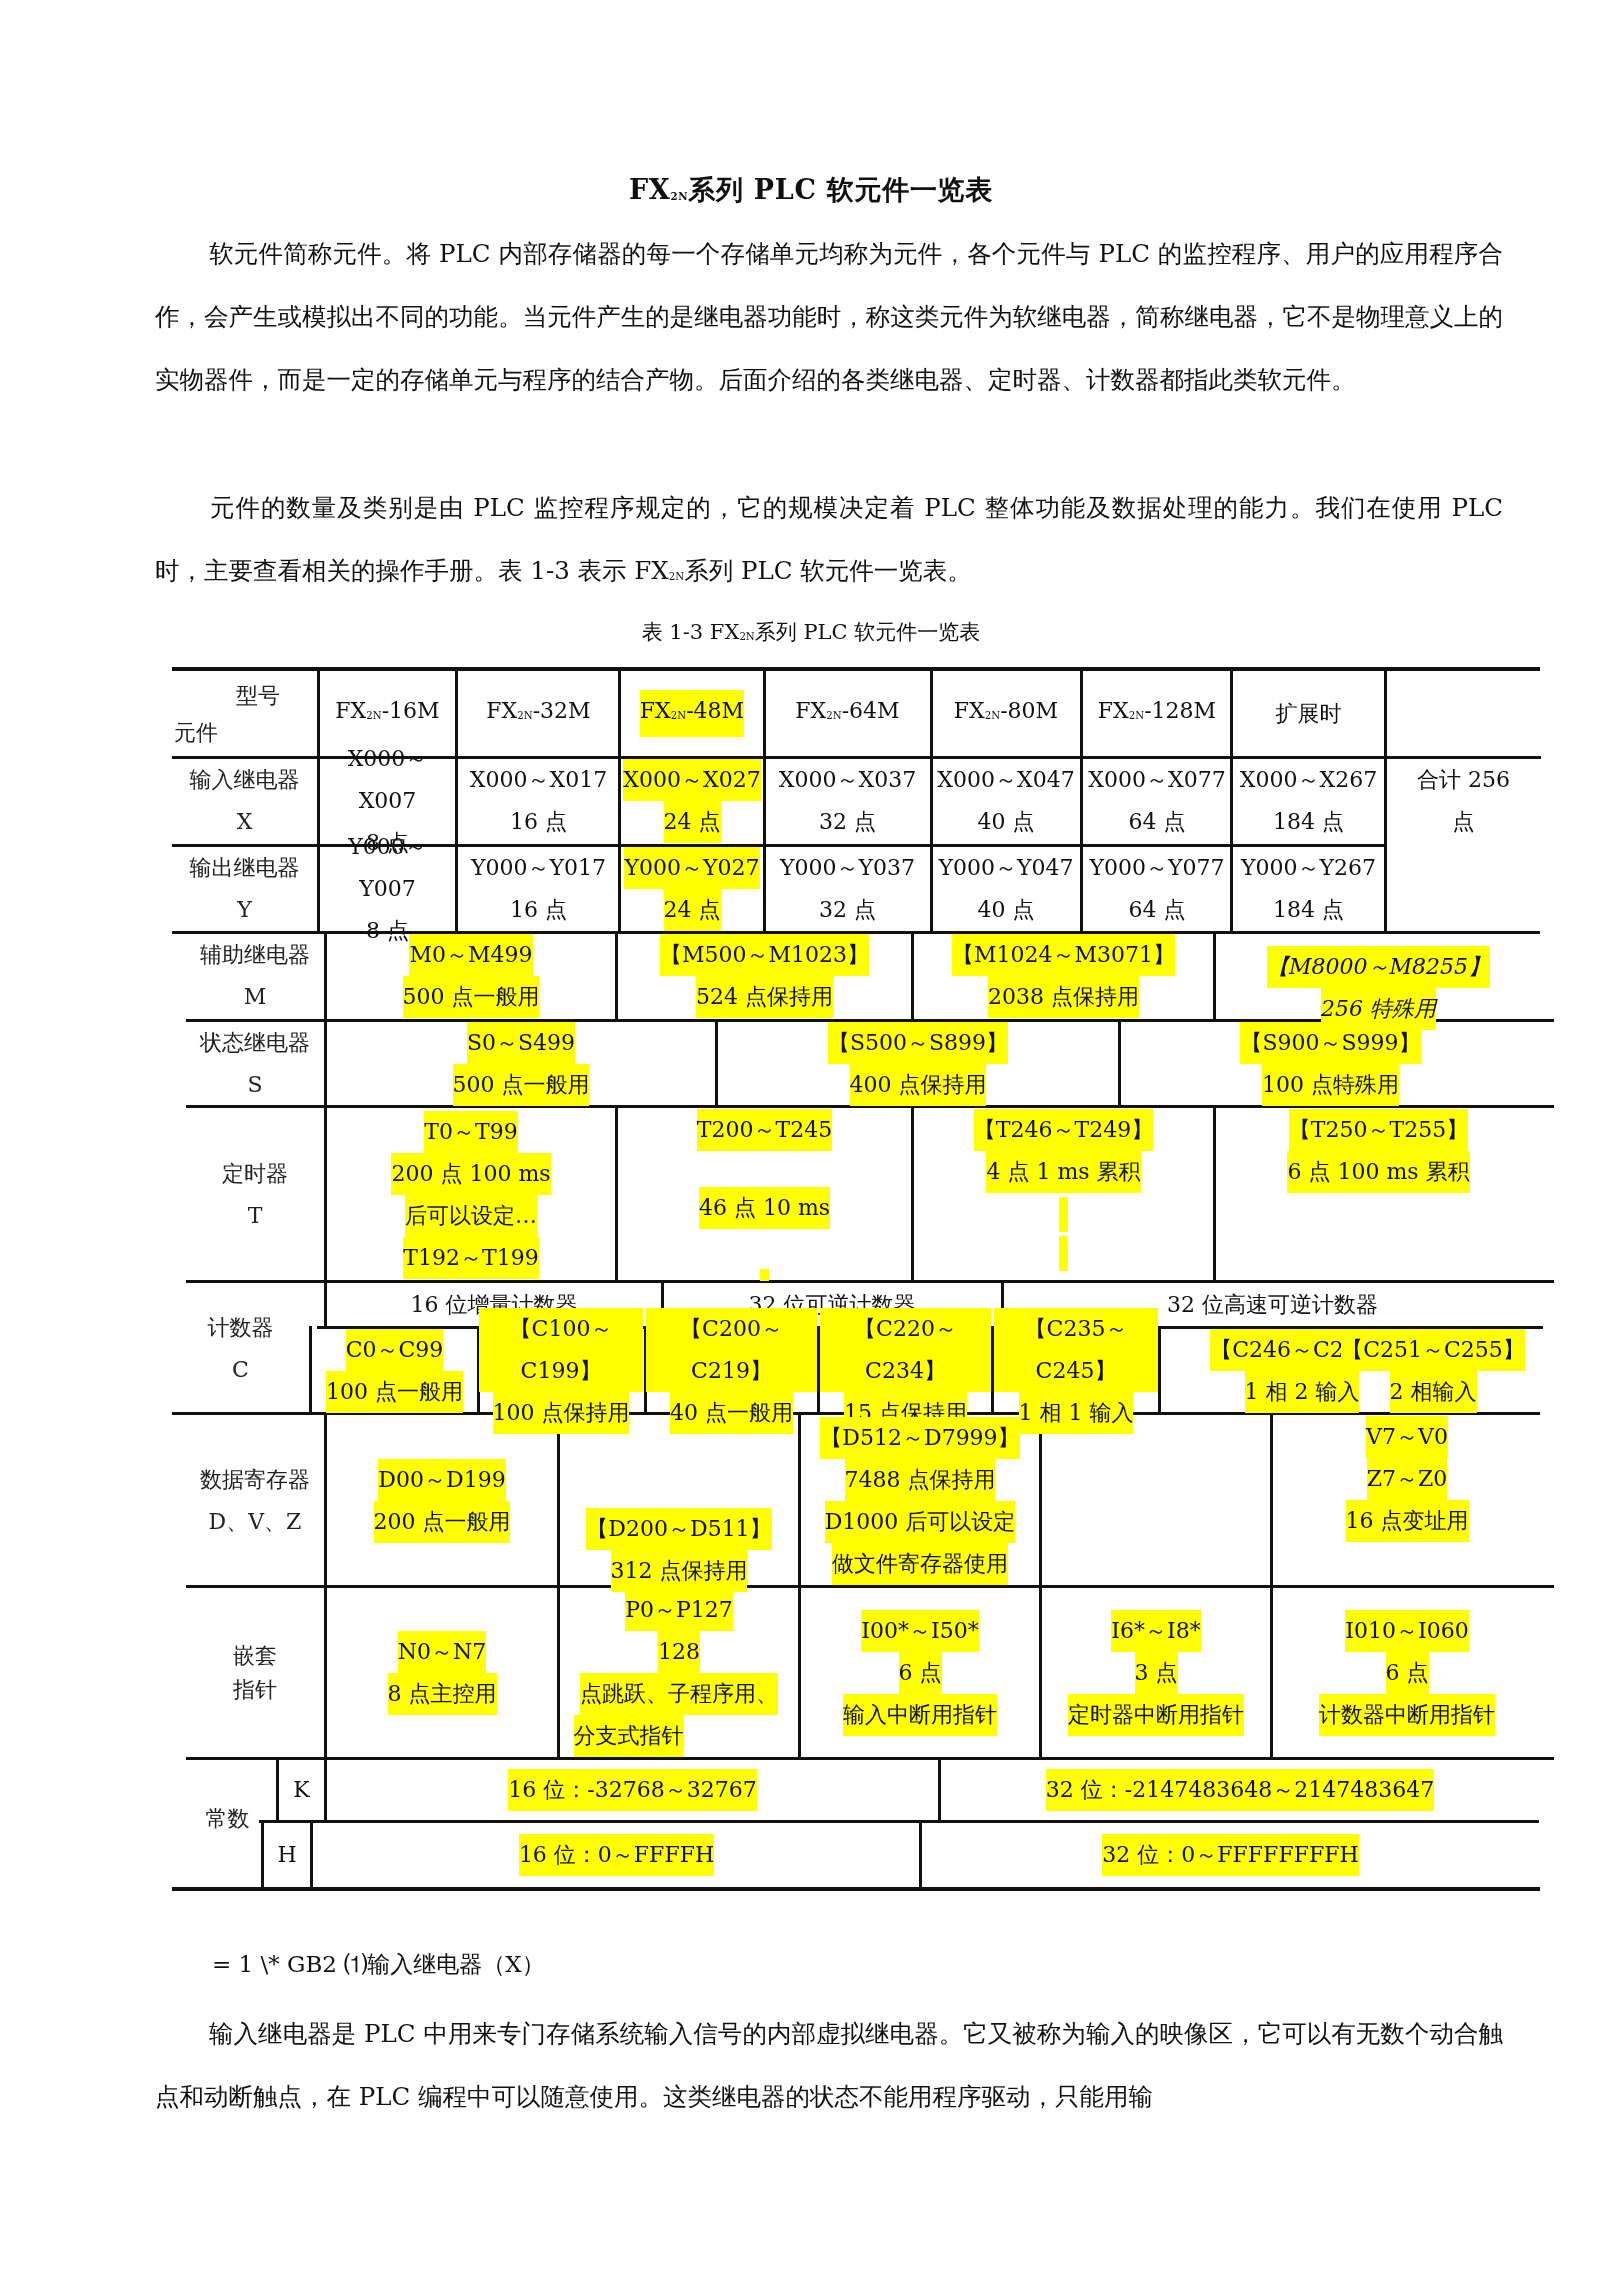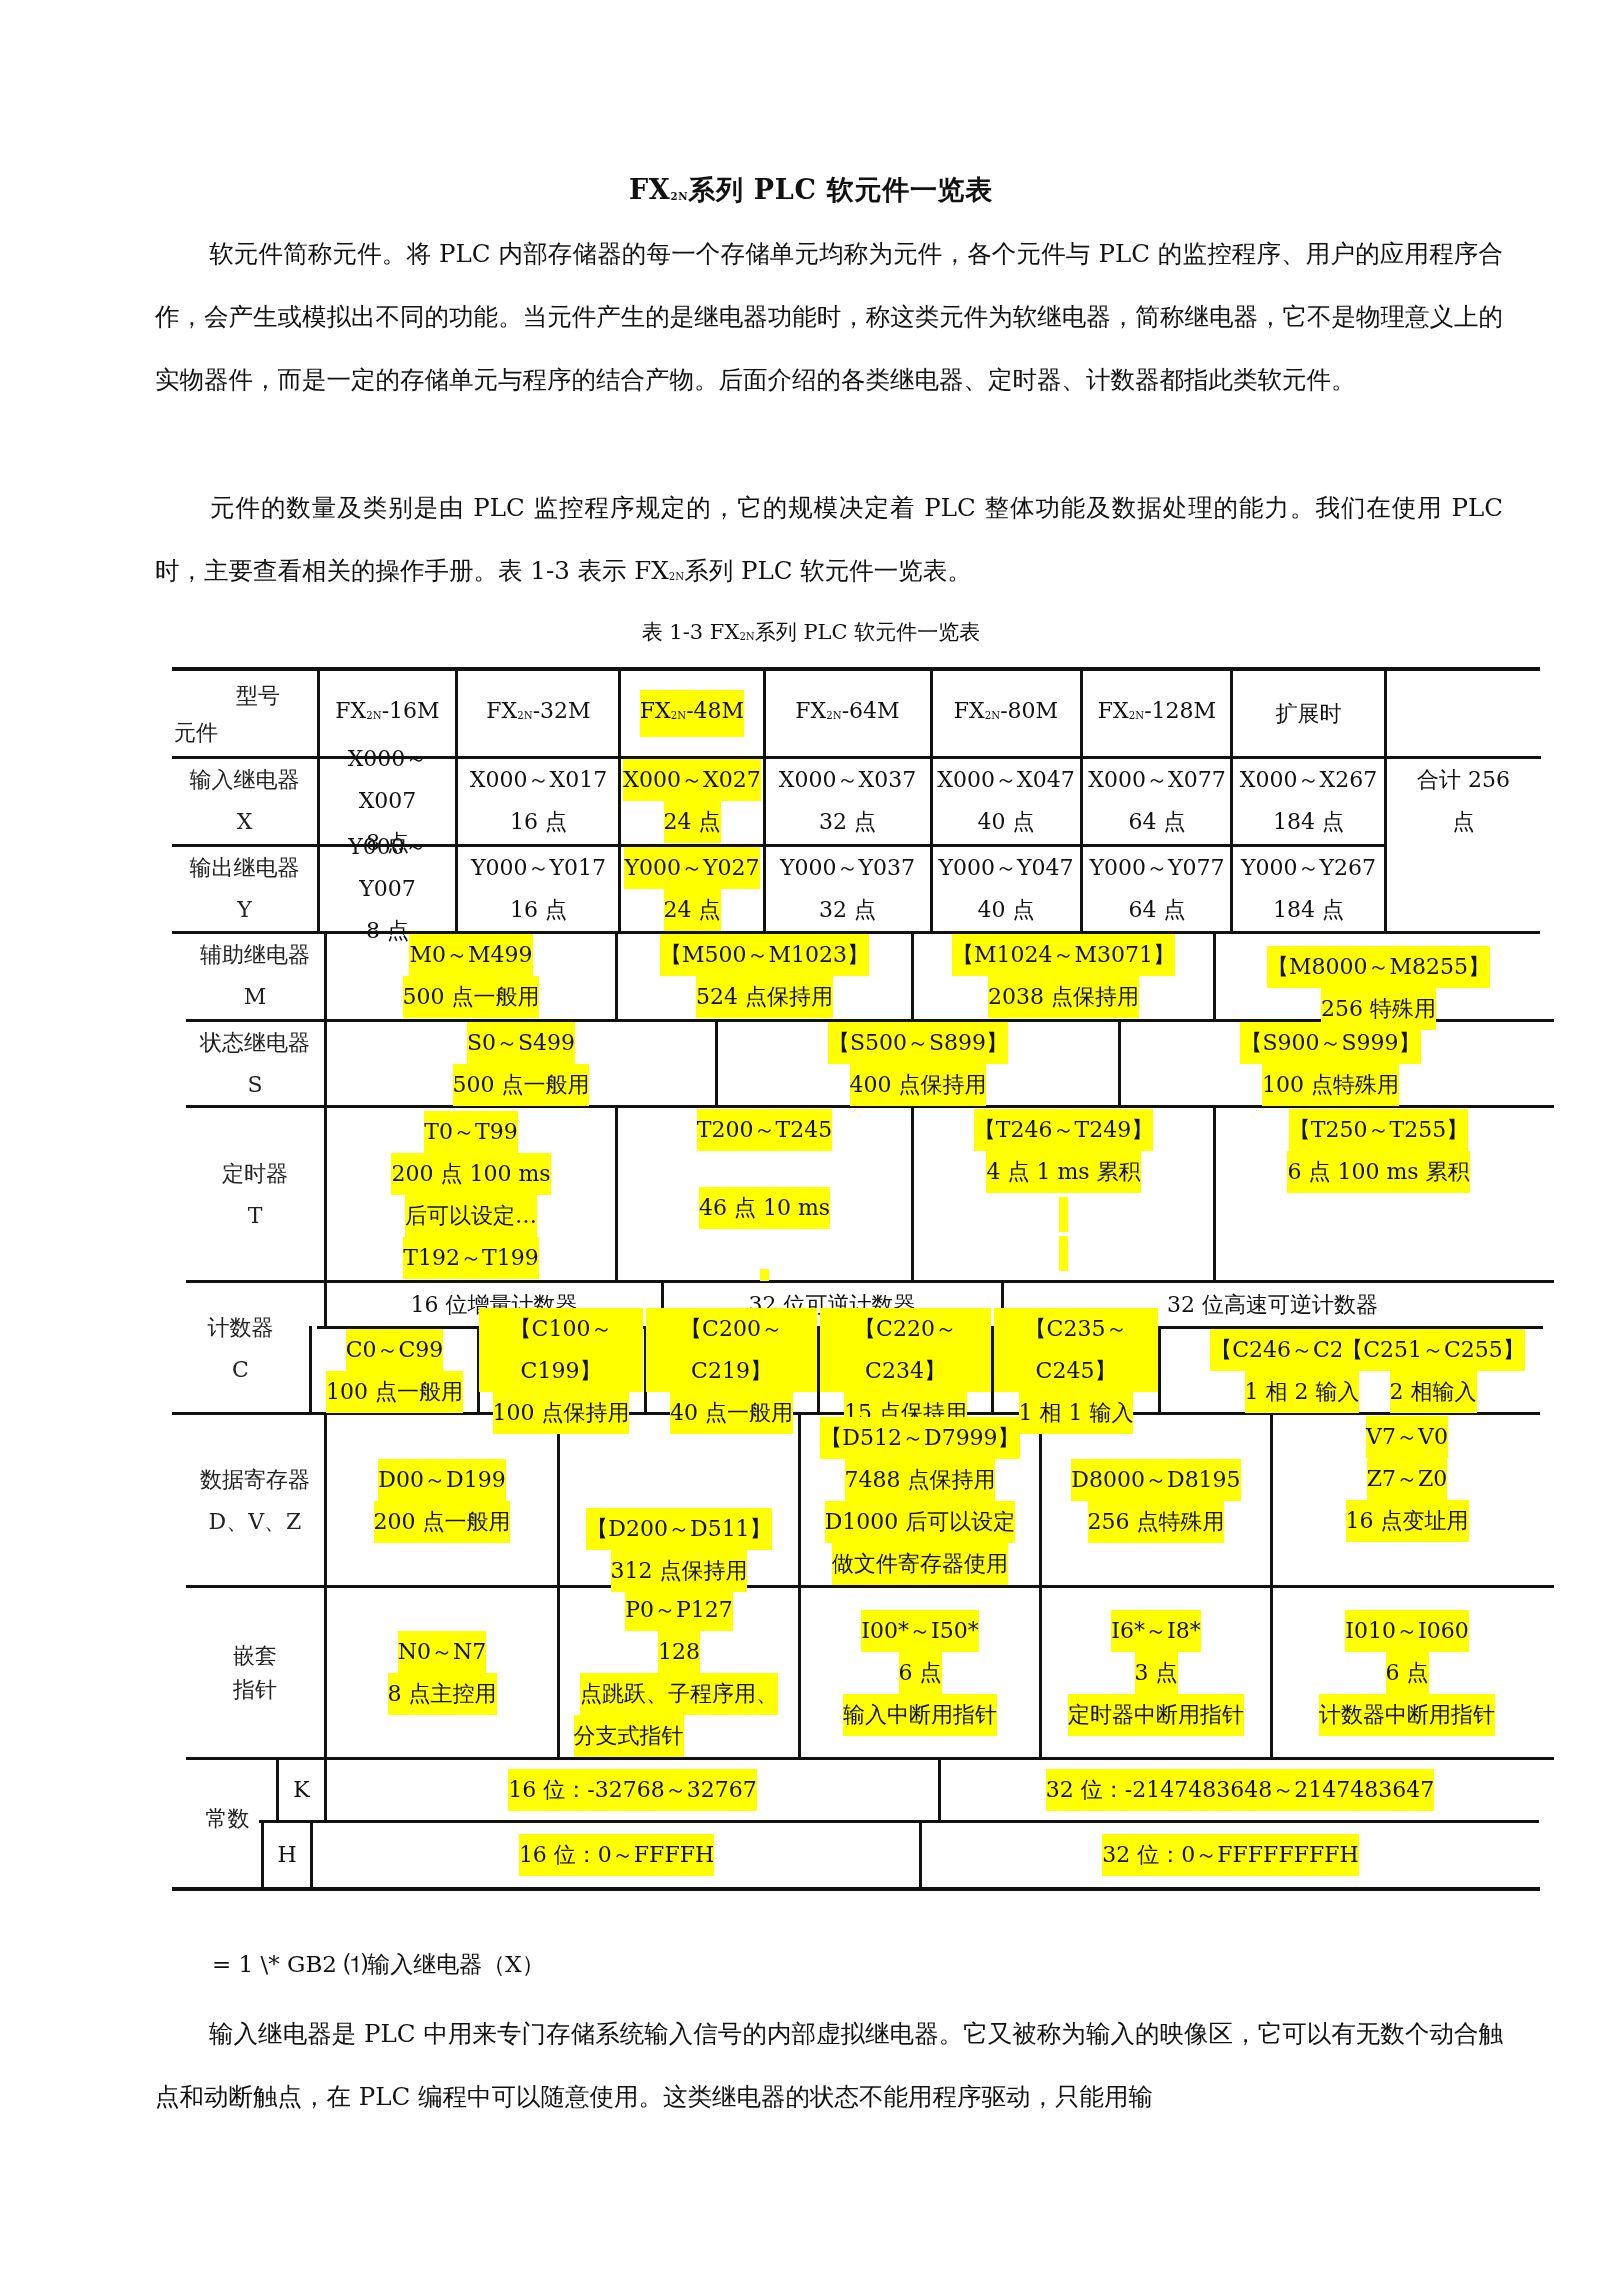--- a/index.html
+++ b/index.html
@@ -200,21 +200,21 @@
       <span class="y">500 点一般用</span>
     </div>
   <div class="cell" style="left:618px;top:934px;width:293px;height:84px;">
       <span class="y">【M500～M1023】</span>
       <span class="y">524 点保持用</span>
     </div>
   <div class="cell" style="left:914px;top:934px;width:299px;height:84px;">
       <span class="y">【M1024～M3071】</span>
       <span class="y">2038 点保持用</span>
     </div>
-  <div class="cell" style="left:1216px;top:934px;width:325px;height:108px;">
+  <div class="cell" style="left:1216px;top:934px;width:325px;height:108px;font-style:italic;">
       <span class="y">【M8000～M8255】</span>
       <span class="y">256 特殊用</span>
     </div>
 
   <div class="cell lbl" style="left:186px;top:1022px;width:138px;height:83px;">
       <span>状态继电器</span>
       <span>S</span>
     </div>
   <div class="cell" style="left:327px;top:1022px;width:388px;height:83px;">
       <span class="y">S0～S499</span>
@@ -308,24 +308,20 @@
   <div class="cell" style="left:560px;top:1465px;width:238px;height:169px;">
       <span class="y">【D200～D511】</span>
       <span class="y">312 点保持用</span>
     </div>
   <div class="cell" style="left:801px;top:1416px;width:238px;height:169px;">
       <span class="y">【D512～D7999】</span>
       <span class="y">7488 点保持用</span>
       <span class="y">D1000 后可以设定</span>
       <span class="y">做文件寄存器使用</span>
     </div>
-  <div class="cell" style="left:1042px;top:1416px;width:228px;height:169px;">
-      <span class="y">D8000～D8195</span>
-      <span class="y">256 点特殊用</span>
-    </div>
   <div class="cell" style="left:1273px;top:1416px;width:268px;height:169px;justify-content:flex-start;">
       <span class="y">V7～V0</span>
       <span class="y">Z7～Z0</span>
       <span class="y">16 点变址用</span>
     </div>
 
   <div class="cell lbl" style="left:186px;top:1588px;width:138px;height:169px;line-height:34px;">
       <span>嵌套</span>
       <span>指针</span>
     </div>

